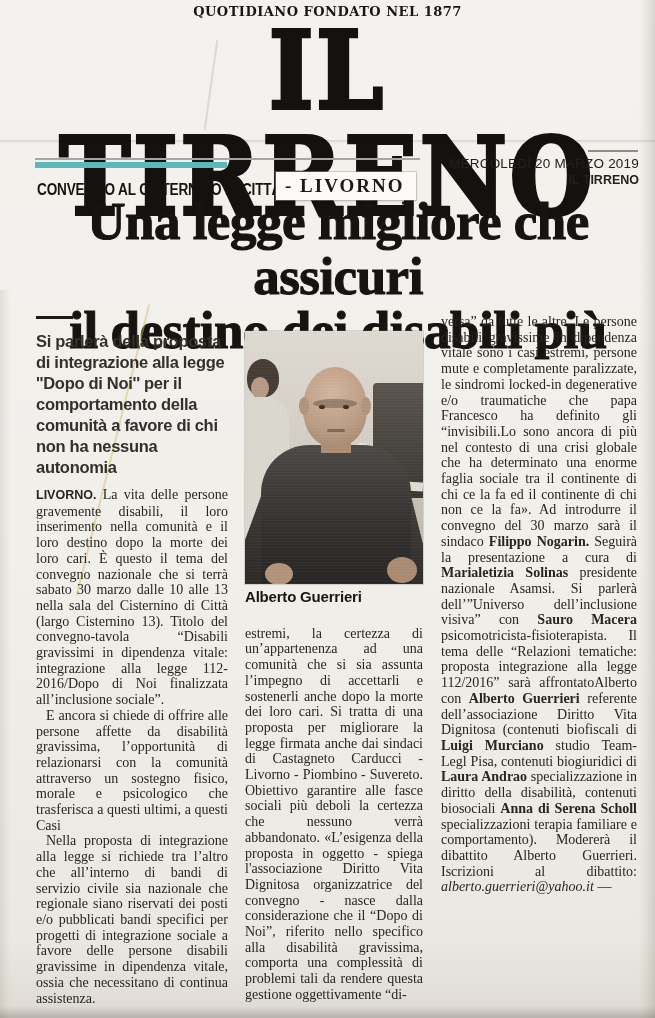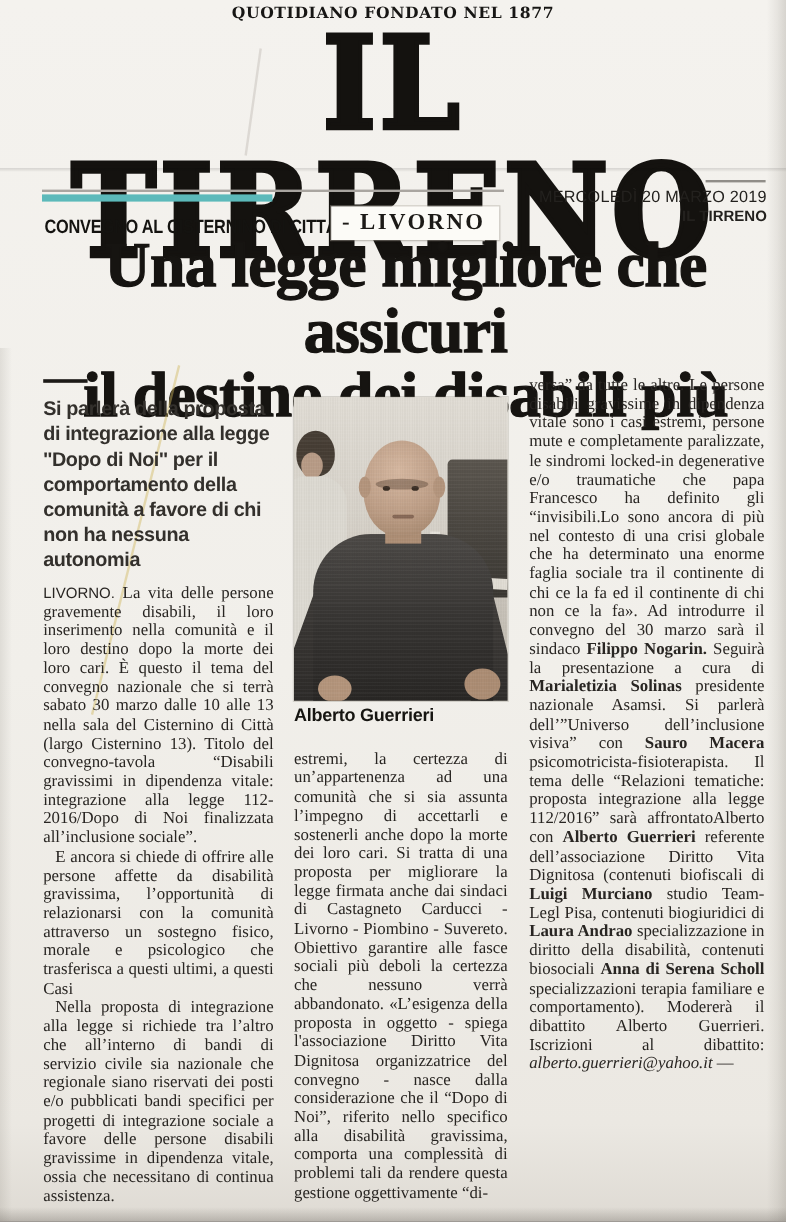--- a/index.html
+++ b/index.html
@@ -57,21 +57,21 @@
   .col3{left:441px;top:314px;width:196px;}
 
   .dash{width:37px;height:3px;background:#1c1a17;margin-bottom:12px;}
   .standfirst{margin:0;font-family:"Liberation Sans",sans-serif;font-weight:bold;
     font-size:16.5px;line-height:21px;letter-spacing:-0.3px;color:#33302c;}
 
   .bodytext p{margin:0;text-align:justify;color:#282522;}
   .bodytext p.indent{text-indent:10px;}
   .bodytext .b{font-weight:bold;}
   .bodytext .i{font-style:italic;}
-  .bodytext .lead-in{font-family:"Liberation Sans",sans-serif;font-weight:normal;
+  .bodytext .lead-in{font-family:"Liberation Sans",sans-serif;font-weight:bold;
     font-size:12.5px;letter-spacing:0;}
   .col1 .bodytext{margin-top:9px;}
   .col2 .bodytext{margin-top:21px;}
 
   .photo{position:relative;width:178px;height:253px;overflow:hidden;
     background:linear-gradient(180deg,#d8d4cc 0%,#cdc8bf 45%,#beb8ad 100%);
     box-shadow:0 0 0 1px rgba(120,115,105,0.25);}
   .ph-wall{position:absolute;left:0;top:0;width:100%;height:55%;
     background:linear-gradient(180deg,#e0dcd4,#d2cdc4);}
   .ph-dark-right{position:absolute;left:128px;top:52px;width:50px;height:115px;

